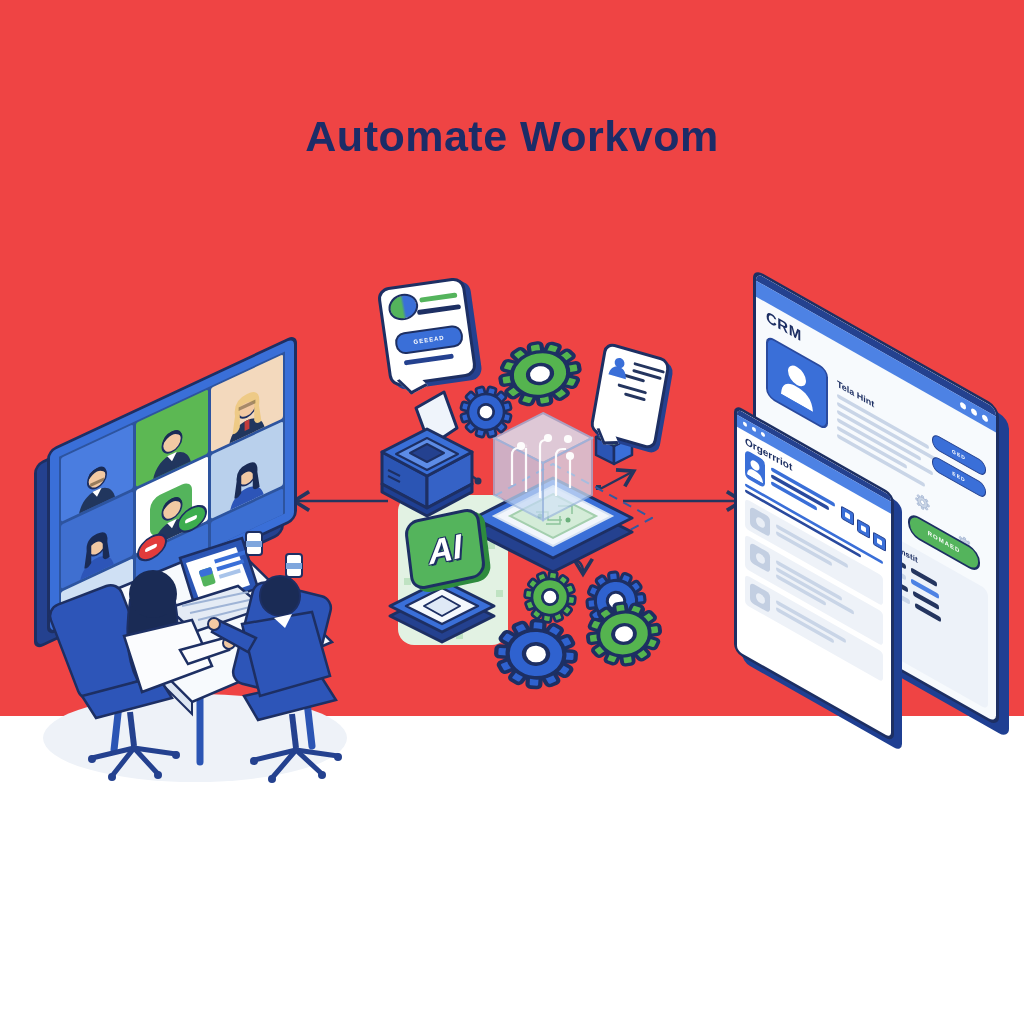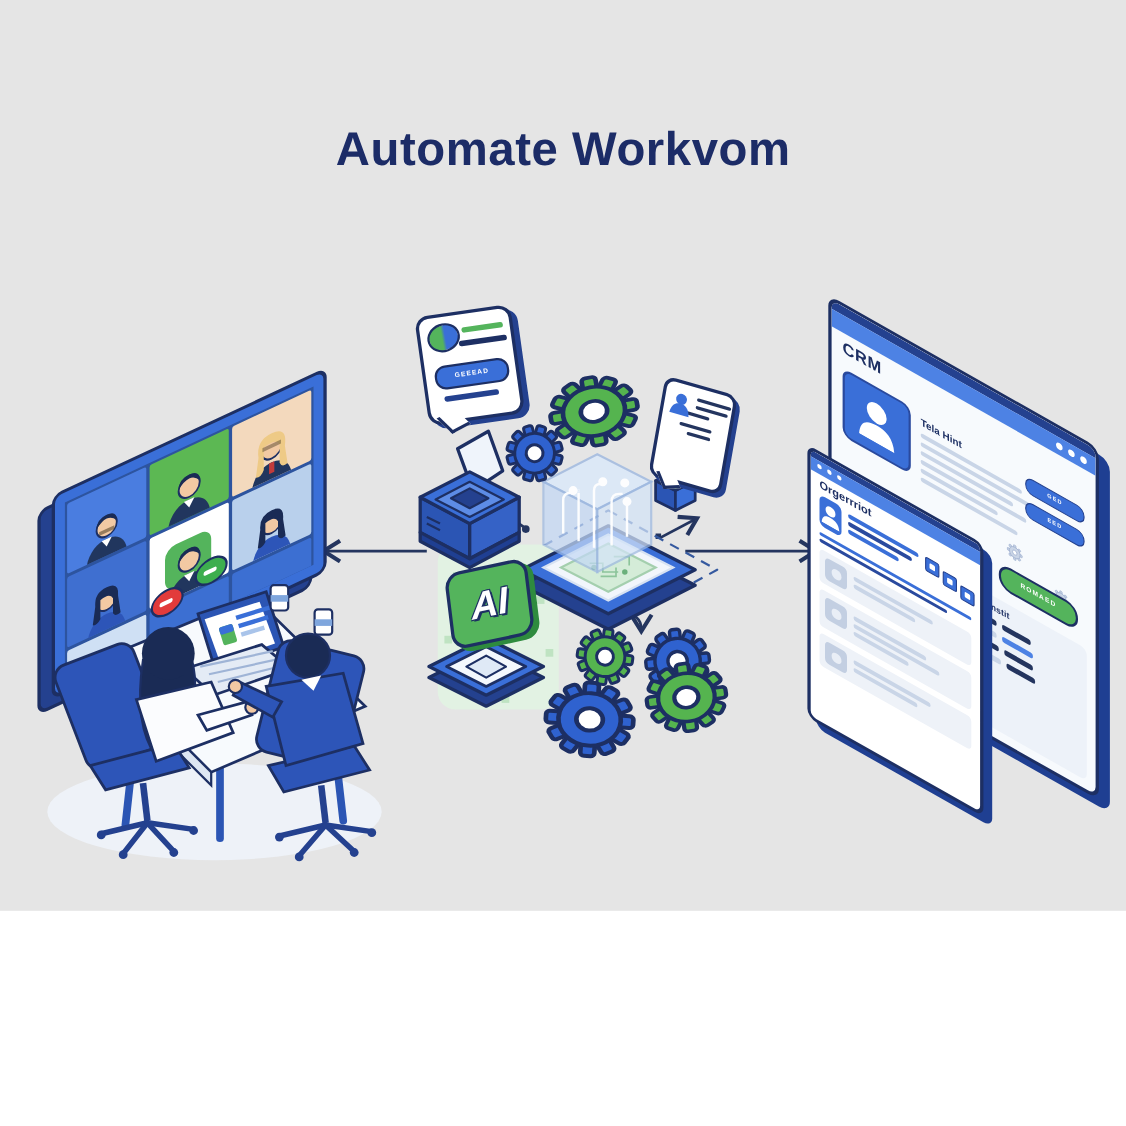--- a/index.html
+++ b/index.html
@@ -1,17 +1,17 @@
 <!DOCTYPE html>
 <html><head>
 <meta charset="utf-8">
 <style>
   html,body{margin:0;padding:0;background:#fff;}
   body{width:1024px;height:1024px;overflow:hidden;font-family:"Liberation Sans",sans-serif;}
-  .stage{position:relative;width:1024px;height:828px;background:#e5e5e5;}
+  .stage{position:relative;width:1024px;height:716px;background:#ef4444;}
 
   
   .title{position:absolute;left:0;right:0;top:112px;text-align:center;
     font-size:43px;font-weight:600;color:#1c2c67;letter-spacing:.5px;}
 
   
   #connectors{position:absolute;left:0;top:0;z-index:1;pointer-events:none;}
 
   
   .screen{position:absolute;left:50px;top:452px;width:222px;height:158px;

